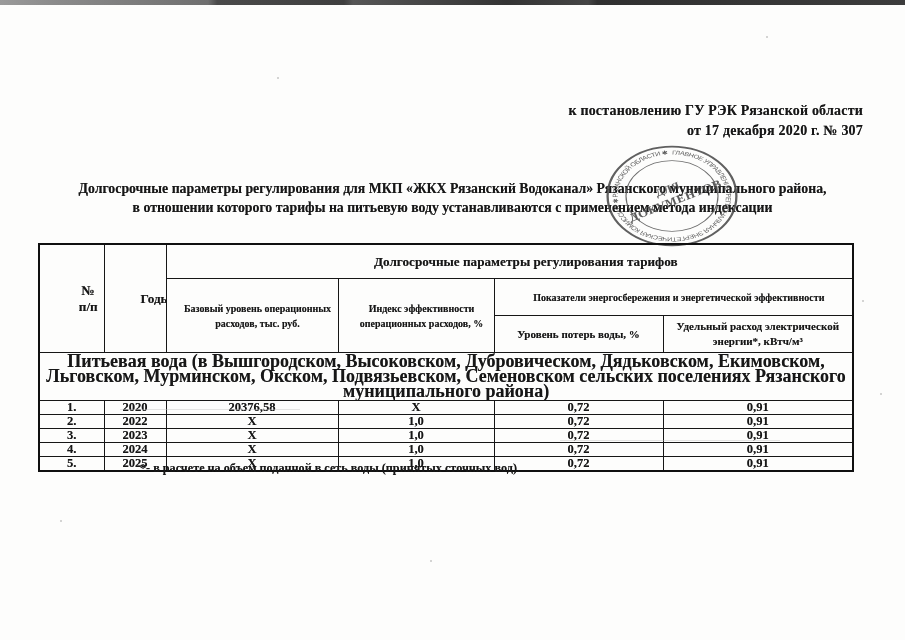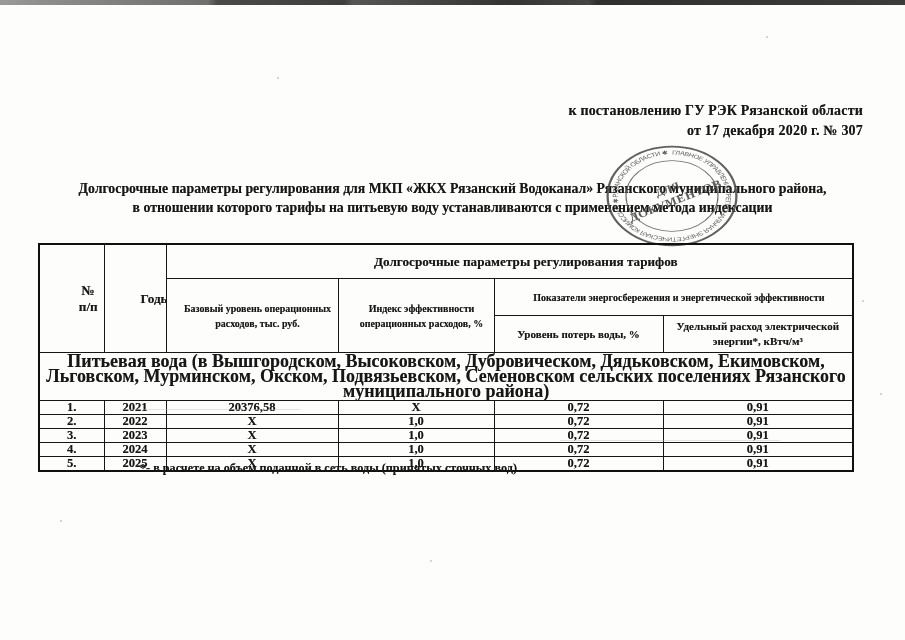--- a/index.html
+++ b/index.html
@@ -111,21 +111,21 @@
       <td>Уровень потерь воды, %</td>
       <td>Удельный расход электрической энергии*, кВтч/м³</td>
     </tr>
     <tr class="section-row">
       <td colspan="6">Питьевая вода (в Вышгородском, Высоковском, Дубровическом, Дядьковском, Екимовском, Льговском, Мурминском, Окском, Подвязьевском, Семеновском сельских поселениях Рязанского муниципального района)</td>
     </tr>
   </tbody>
   <tbody id="rows-body">
   <tr class="data-row">
     <td>1.</td>
-    <td>2021</td>
+    <td>2020</td>
     <td>20376,58</td>
     <td>Х</td>
     <td>0,72</td>
     <td>0,91</td>
   </tr>
 
   <tr class="data-row">
     <td>2.</td>
     <td>2022</td>
     <td>Х</td>

